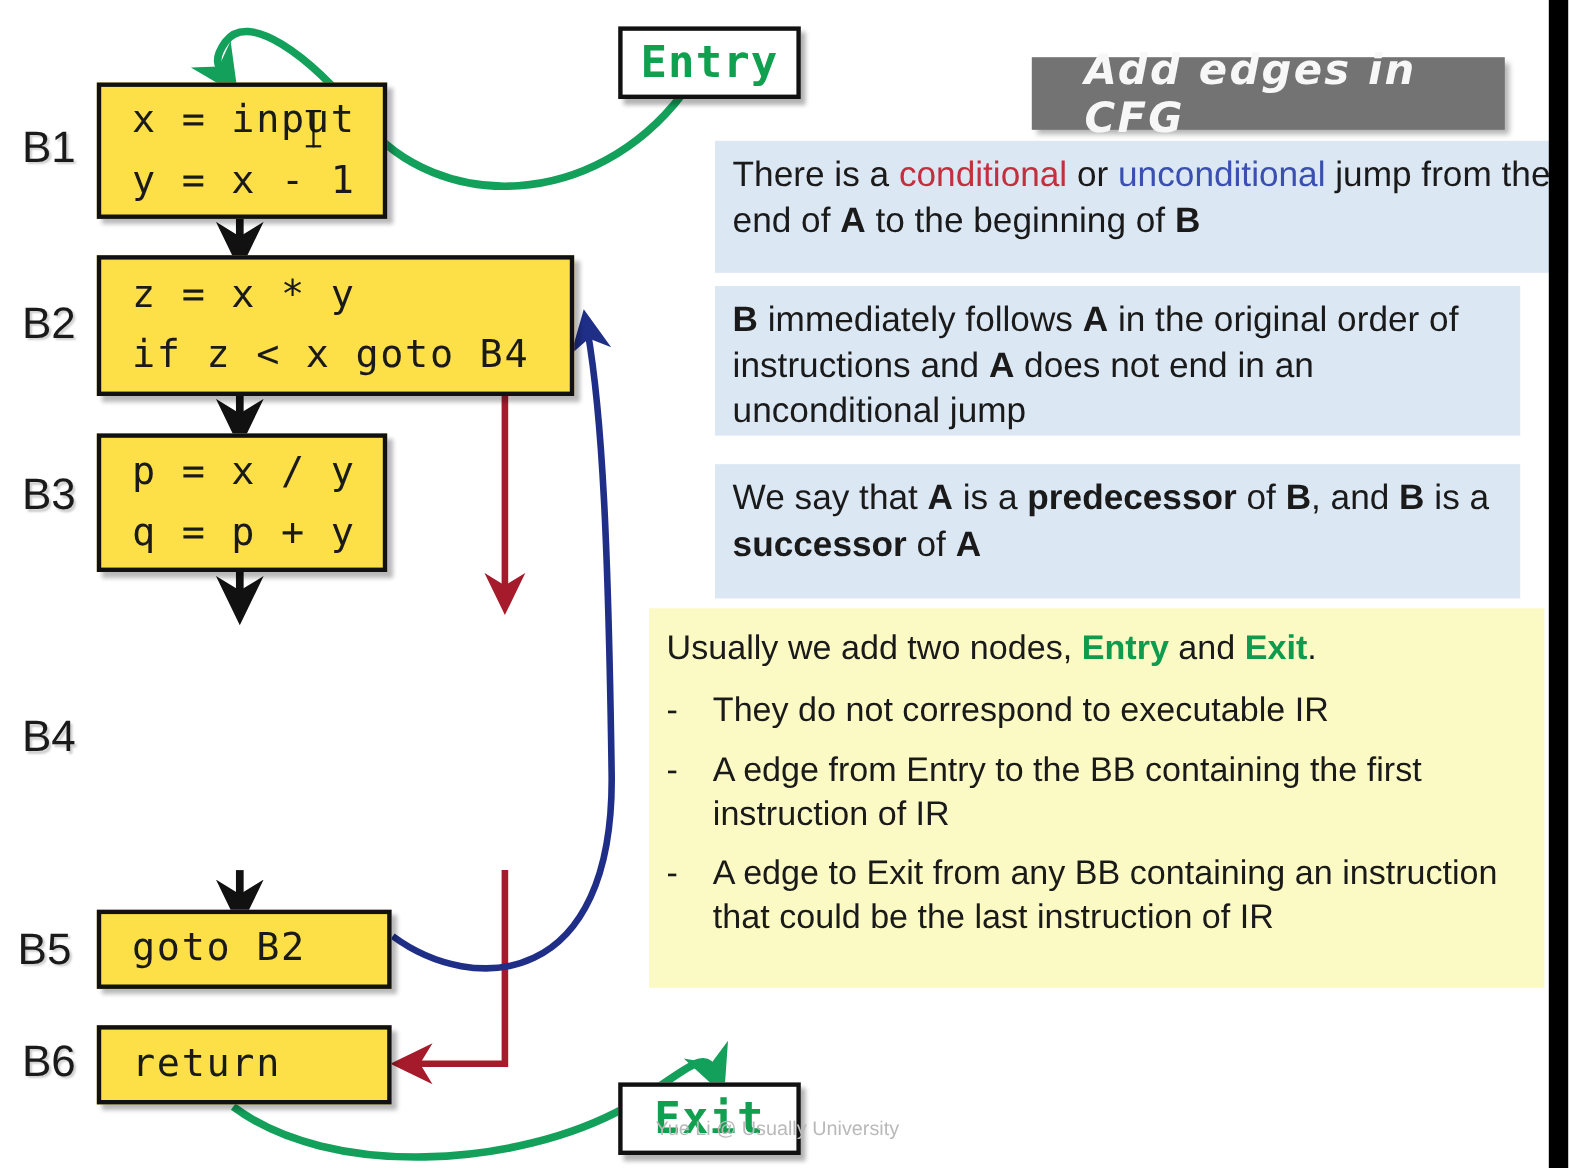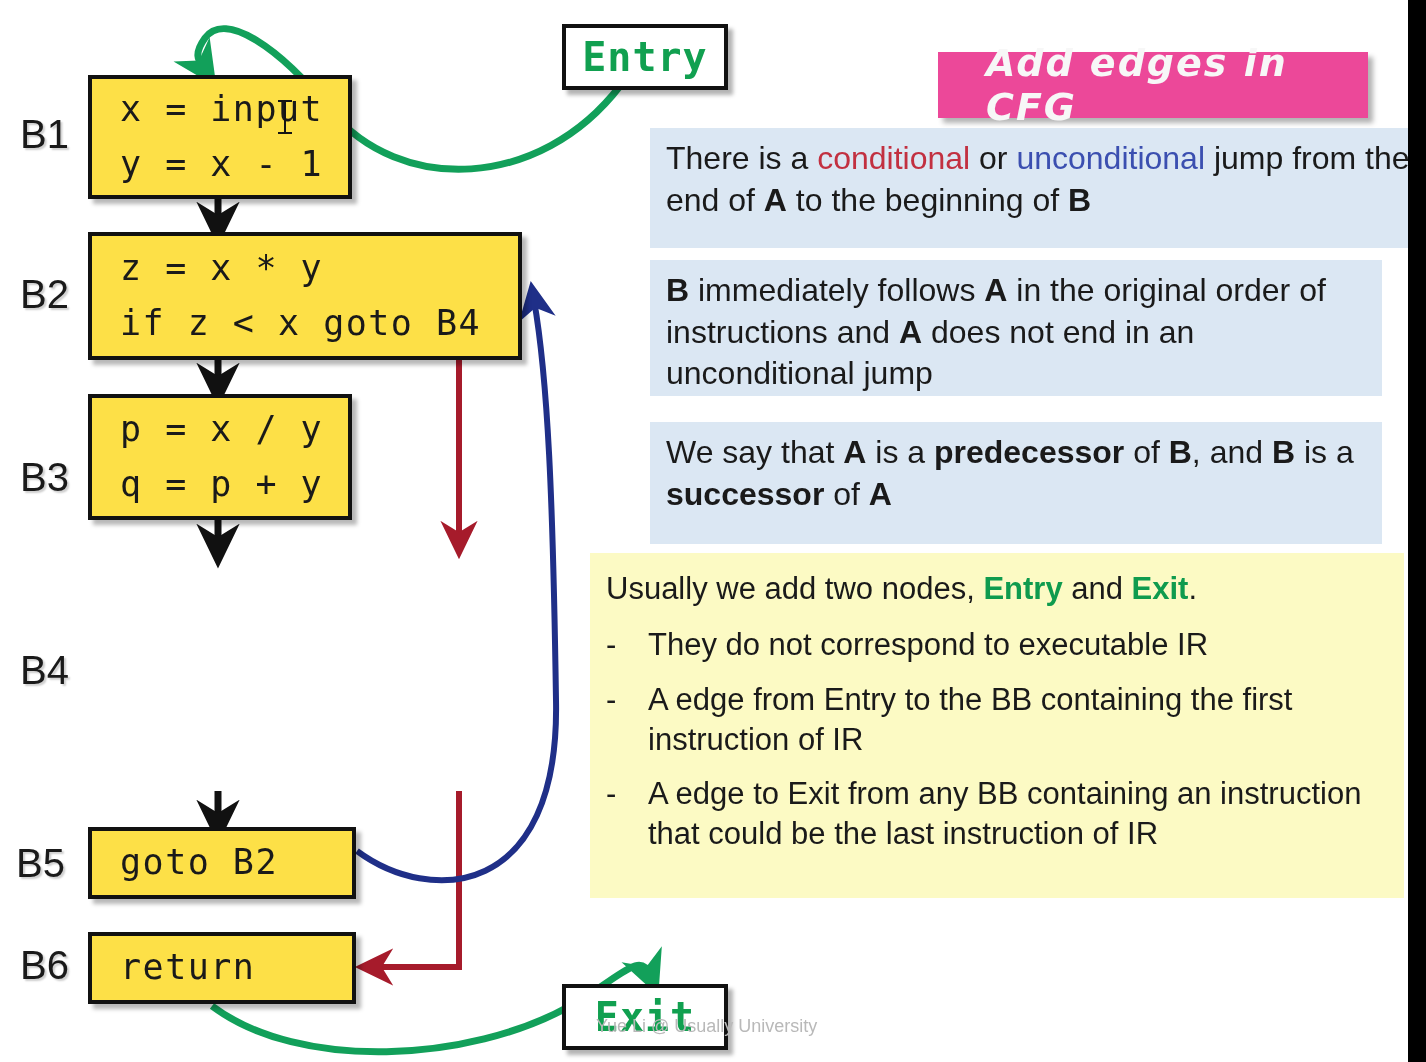--- a/index.html
+++ b/index.html
@@ -81,21 +81,21 @@
     font-family: "DejaVu Sans Mono", "Liberation Mono", monospace;
     font-size: 40px;
     font-weight: bold;
     color: #11a050;
     letter-spacing: 1px;
   }
 
   
   .title-banner {
     position: absolute;
-    background: #ec4899;
+    background: #737373;
     box-shadow: 5px 5px 5px rgba(0,0,0,0.30);
     display: flex;
     align-items: center;
     justify-content: center;
     box-sizing: border-box;
     padding-left: 48px;
   }
   .title-banner span {
     font-family: "DejaVu Sans", sans-serif;
     font-size: 38px;
@@ -239,21 +239,21 @@
 y = x - 1</div>
   </div>
   <div class="caret" style="left:284px; top:100px;"></div>
 
   <div class="bb-label" style="left:20px; top:272px;">B2</div>
   <div class="bb" style="left:88px; top:232px; width:434px; height:128px;">
     <div class="code">z = x * y
 if z &lt; x goto B4</div>
   </div>
 
-  <div class="bb-label" style="left:20px; top:455px;">B3</div>
+  <div class="bb-label" style="left:20px; top:428px;">B3</div>
   <div class="bb" style="left:88px; top:394px; width:264px; height:126px;">
     <div class="code">p = x / y
 q = p + y</div>
   </div>
 
   <div class="bb-label" style="left:20px; top:648px;">B4</div>
 
   <div class="bb-label" style="left:16px; top:841px;">B5</div>
   <div class="bb" style="left:88px; top:827px; width:268px; height:72px;">
     <div class="code">goto B2</div>

